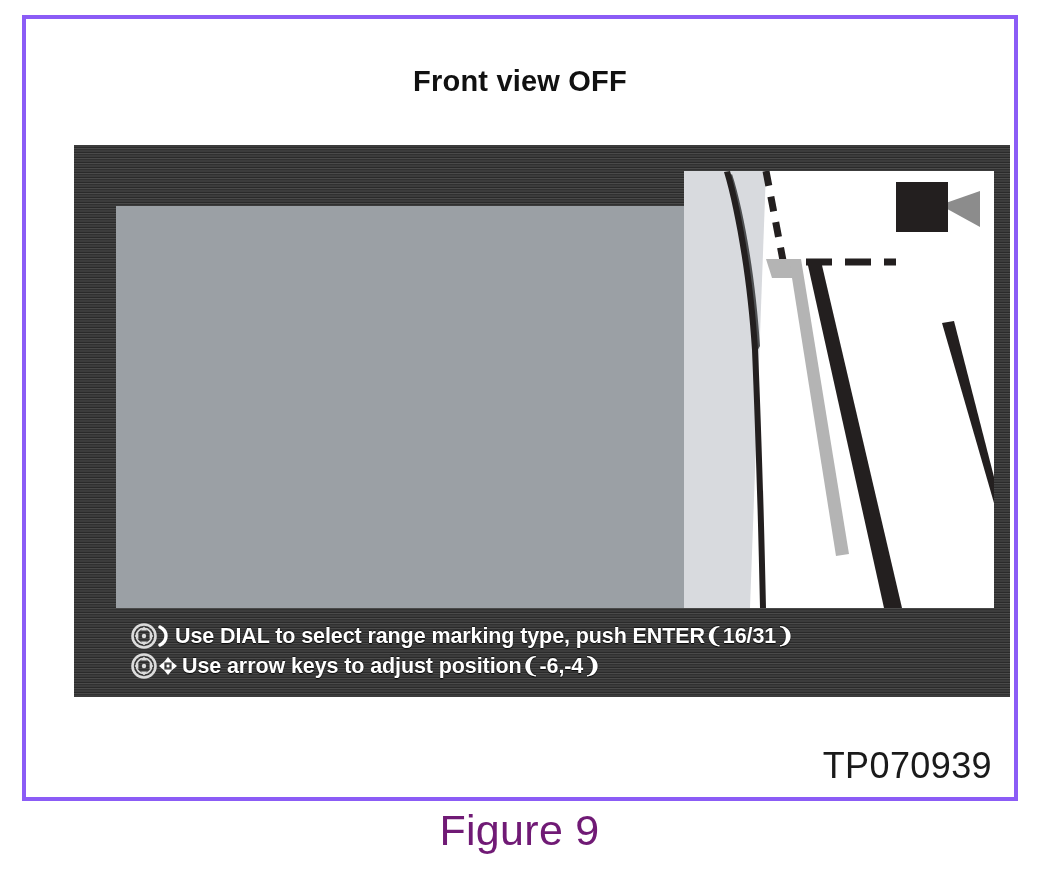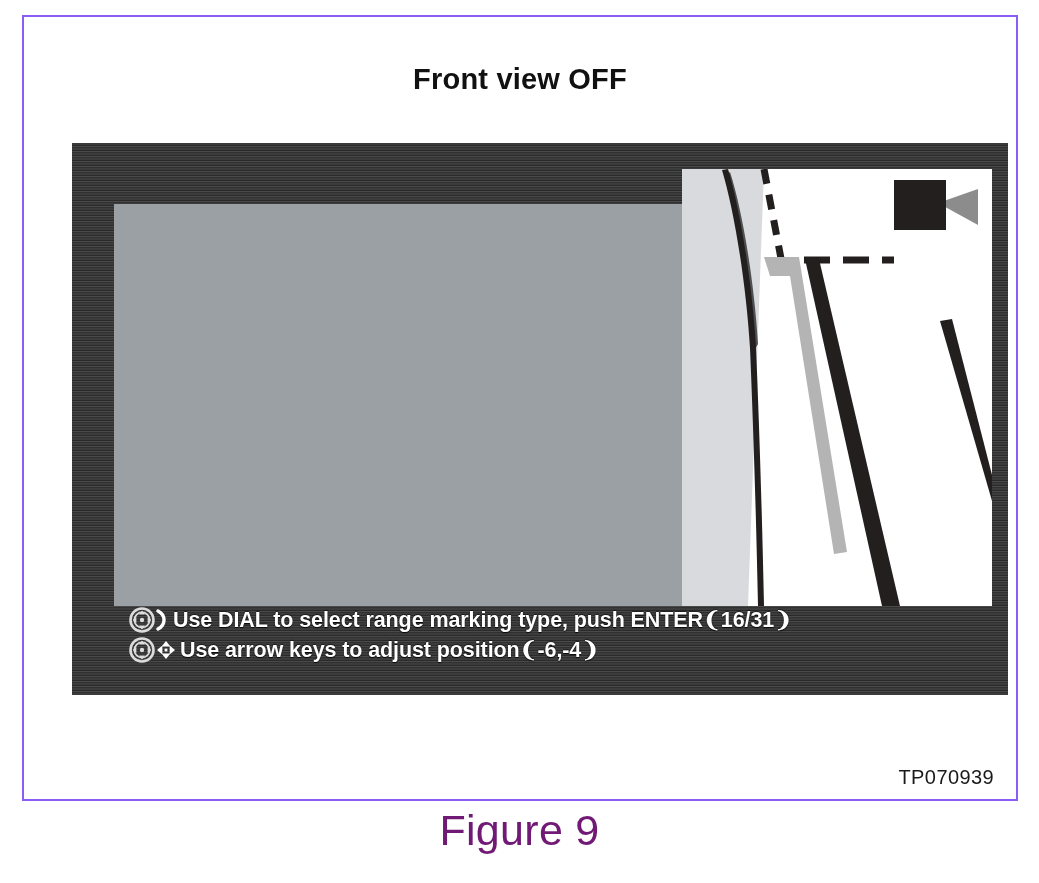--- a/index.html
+++ b/index.html
@@ -17,21 +17,21 @@
     overflow: hidden;
   }
 
   
   #figure-frame {
     position: absolute;
     left: 22px;
     top: 15px;
     width: 996px;
     height: 786px;
-    border: 2px solid #8b5cf6;
+    border: 4px solid #8b5cf6;
     background: #ffffff;
     box-sizing: border-box;
   }
 
   
   #figure-title {
     position: absolute;
     left: 0;
     top: 46px;
     width: 100%;
@@ -84,23 +84,23 @@
   #camera-view svg {
     display: block;
     width: 100%;
     height: 100%;
   }
 
   
   #osd-bar {
     position: absolute;
     left: 0;
-    bottom: 8px;
+    bottom: 0;
     width: 100%;
-    padding: 8px 0 22px 0;
+    padding: 8px 0 16px 0;
     box-sizing: border-box;
   }
   .osd-line {
     display: flex;
     align-items: center;
     height: 30px;
     padding-left: 56px;
     color: #ffffff;
     font-family: "Liberation Sans", sans-serif;
     font-size: 21.5px;
@@ -116,21 +116,21 @@
     margin-right: 4px;
   }
   .osd-icons svg { display: block; }
   .osd-text { display: inline-block; }
 
   
   #tp-number {
     position: absolute;
     right: 22px;
     bottom: 10px;
-    font-size: 20px;
+    font-size: 36px;
     color: #1a1a1a;
     font-family: "Liberation Sans", sans-serif;
     letter-spacing: 0.4px;
   }
 
   
   #figure-caption {
     position: absolute;
     left: 0;
     top: 806px;

